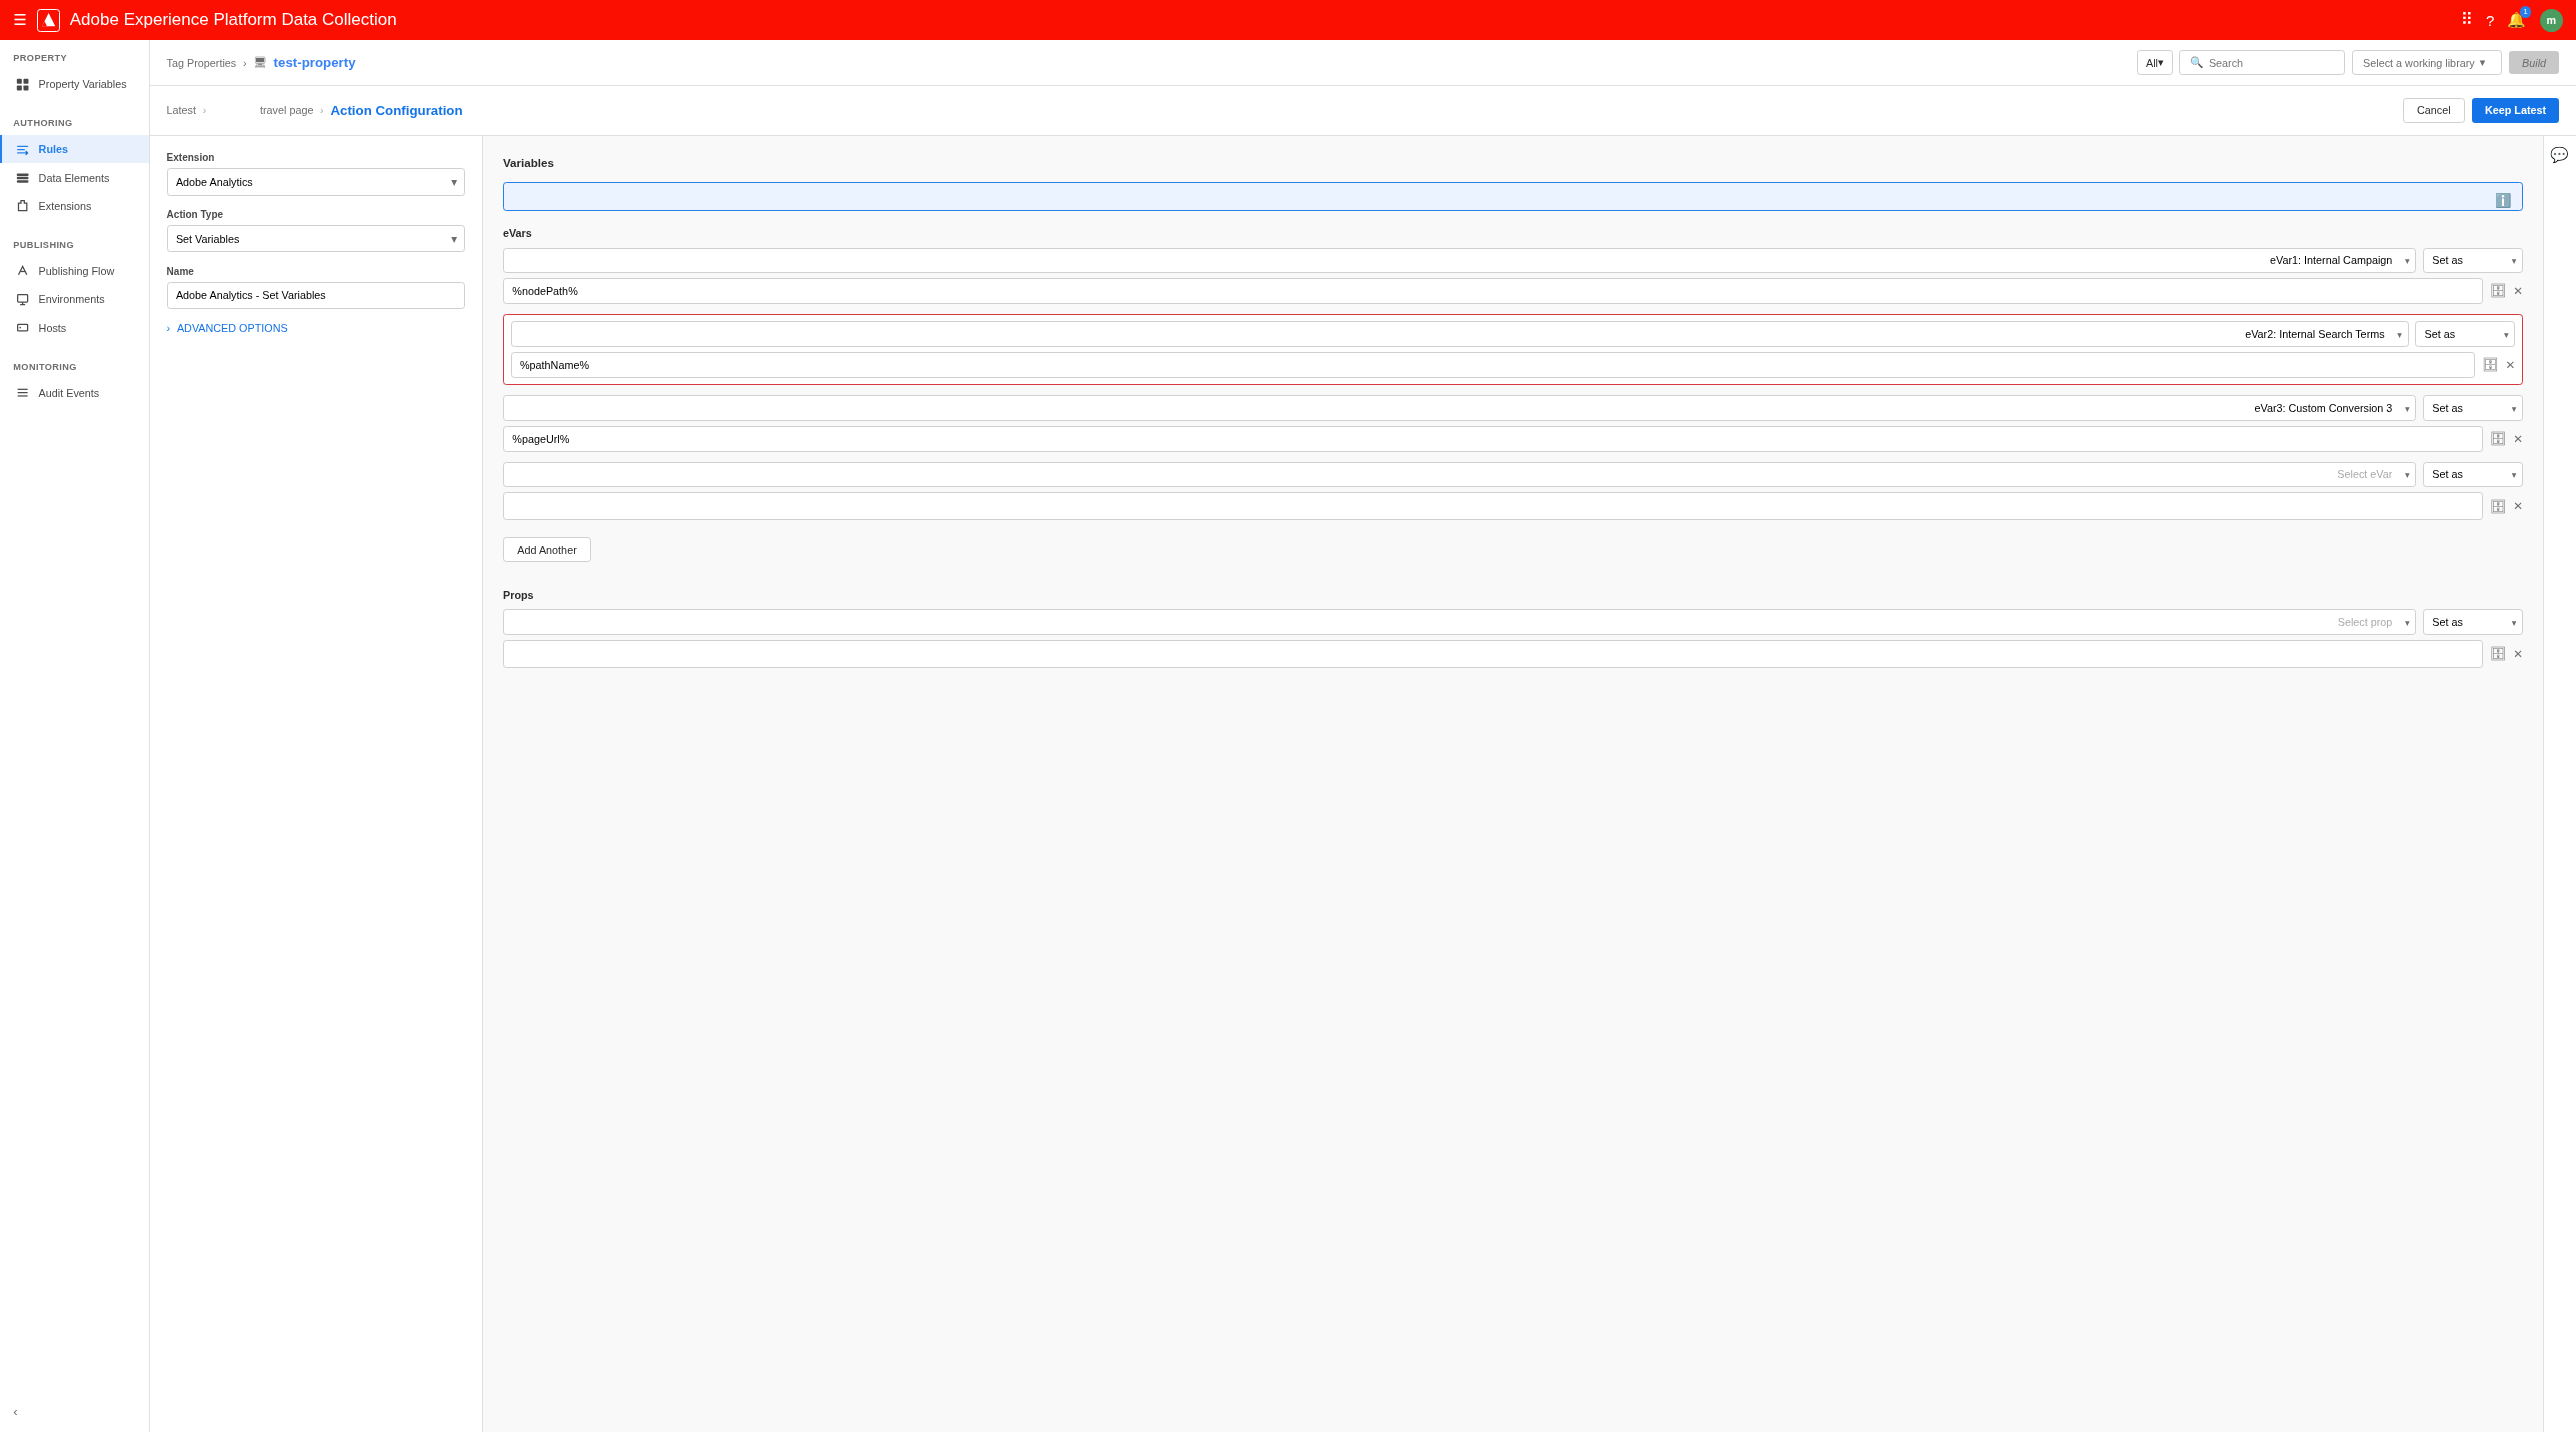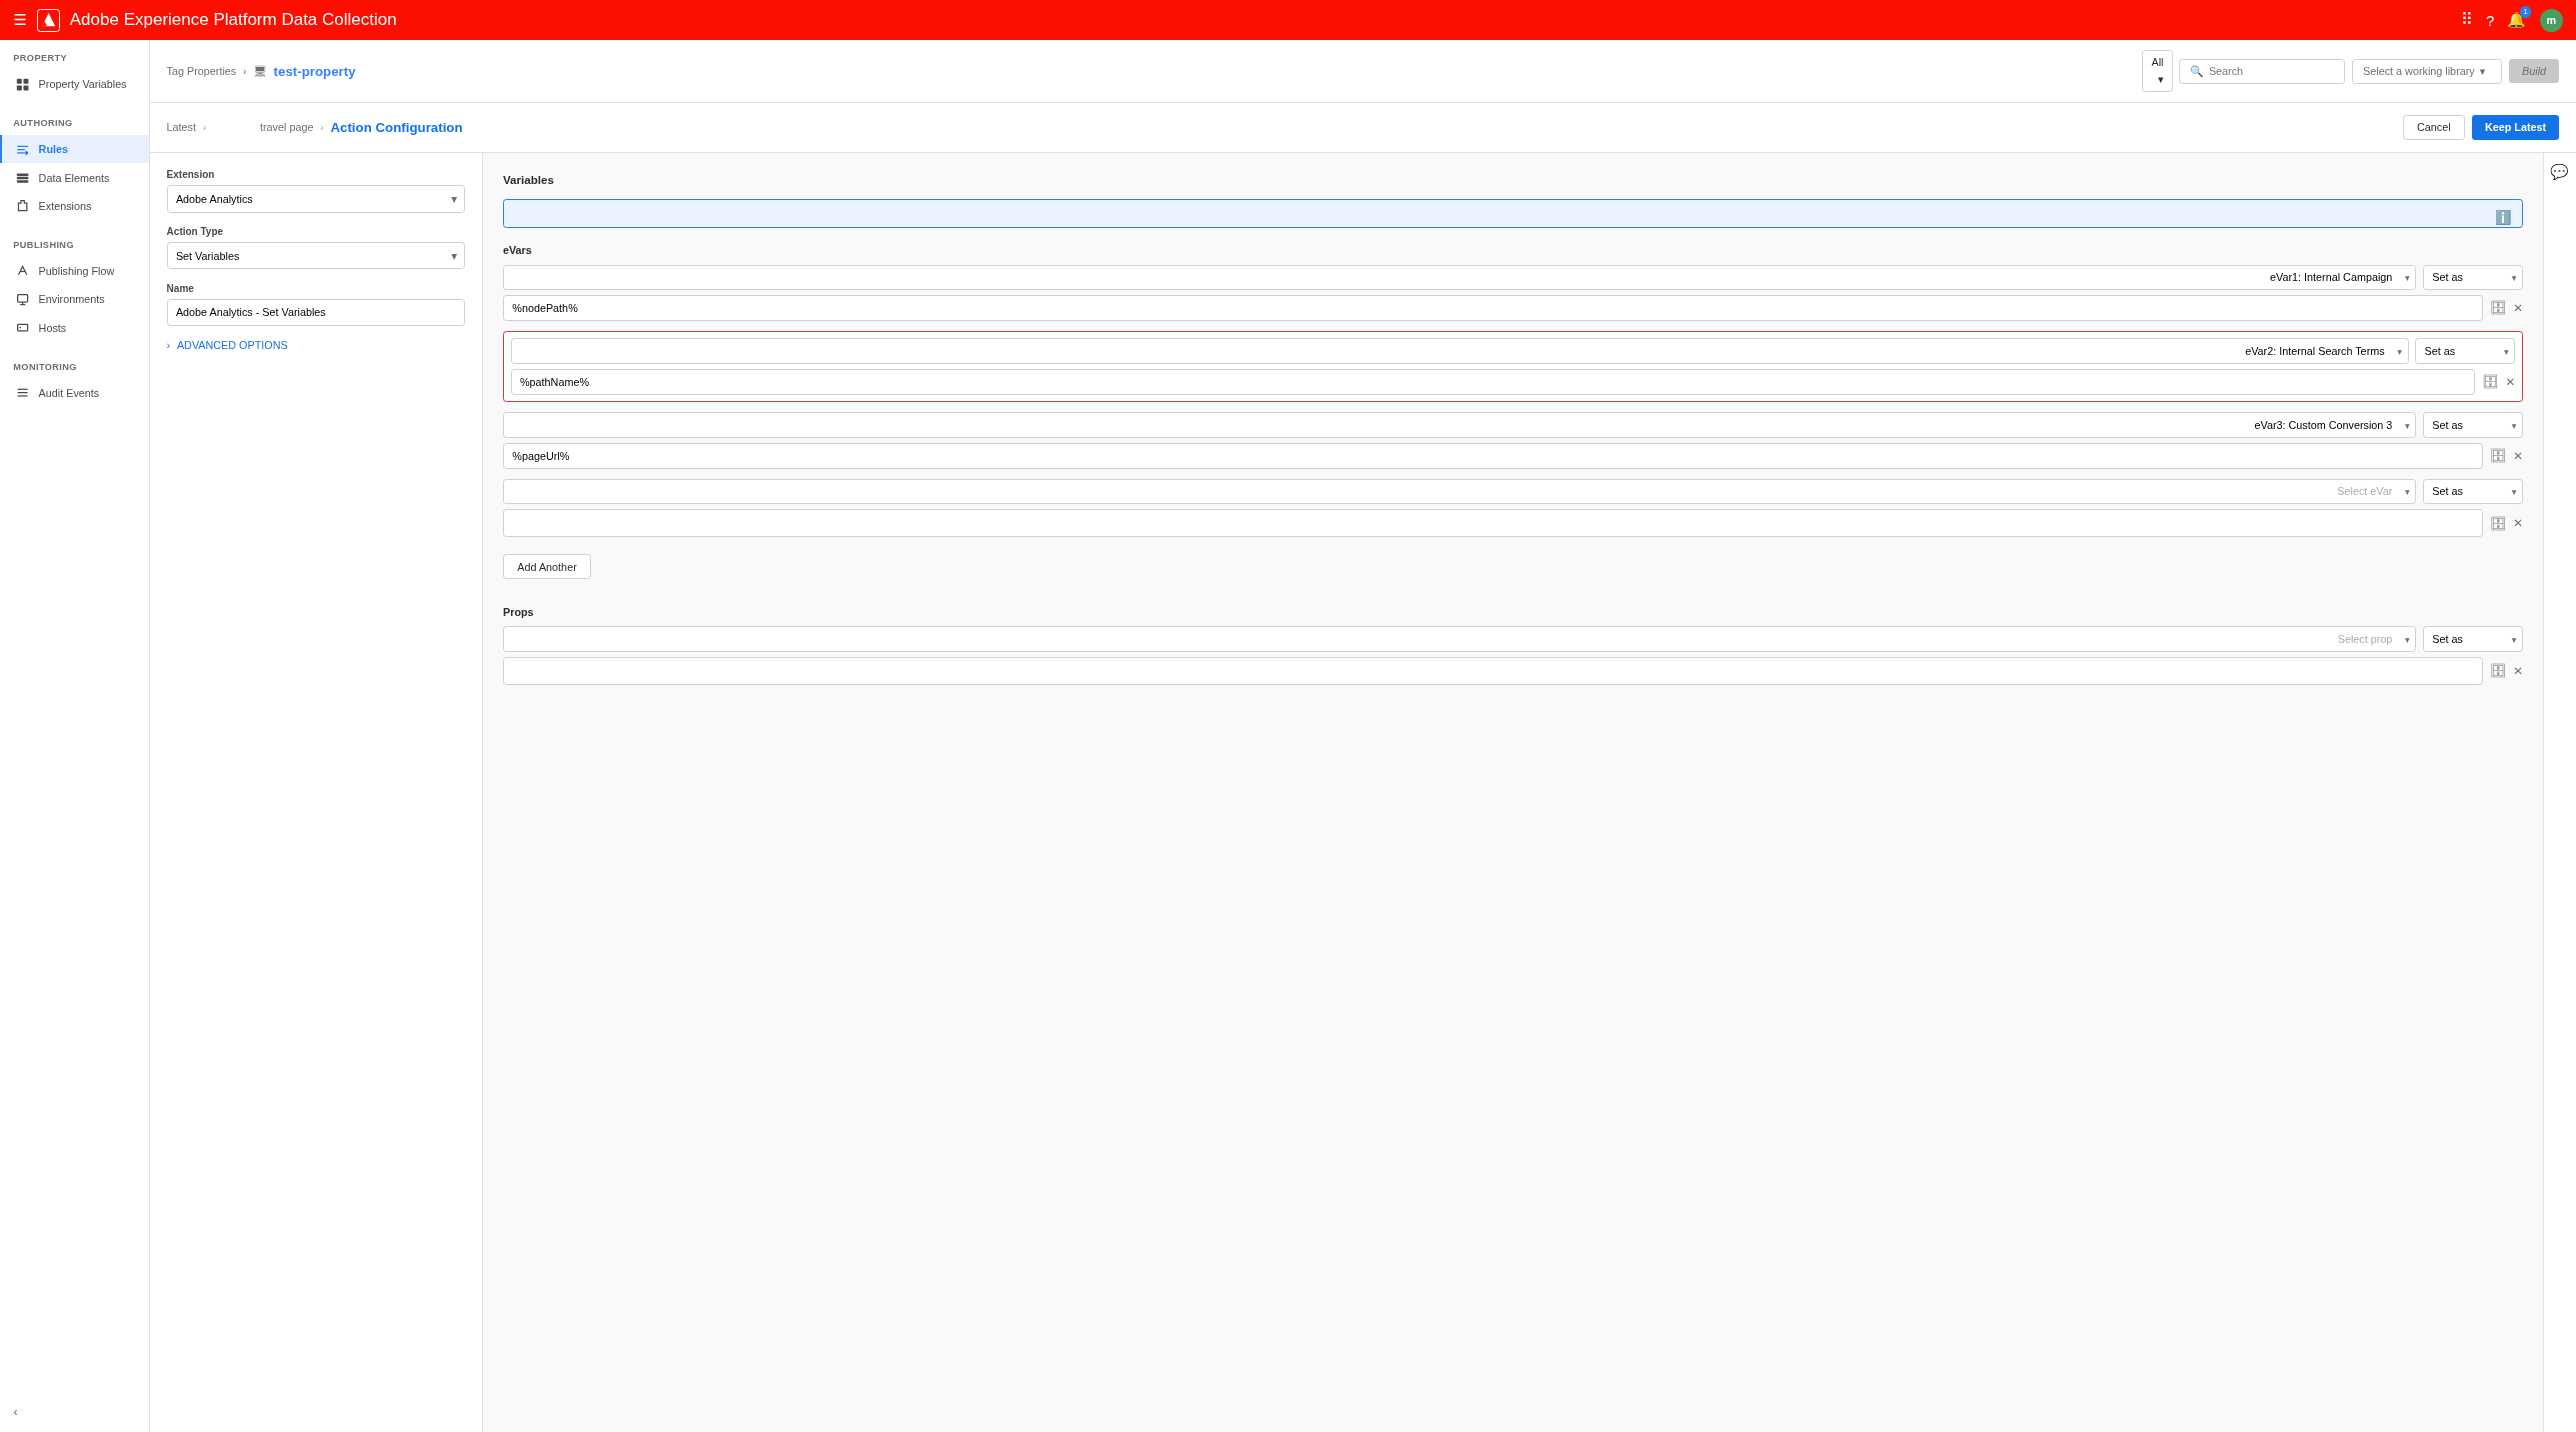--- a/index.html
+++ b/index.html
@@ -29,21 +29,21 @@
     .sidebar-collapse { padding: 13.3px; cursor: pointer; color: #6e6e6e; font-size: 13.3px; margin-top: auto; }
 
     
     .content-area { flex: 1; display: flex; flex-direction: column; overflow: hidden; }
 
     
     .sub-header { background: white; border-bottom: 0.8px solid #e0e0e0; padding: 10px 16.6px; display: flex; align-items: center; justify-content: space-between; flex-shrink: 0; }
     .breadcrumb { display: flex; align-items: center; gap: 6.7px; font-size: 10.8px; color: #6e6e6e; }
     .breadcrumb .property-name { font-weight: 700; color: #3b82f6; font-size: 13.3px; }
     .header-controls { display: flex; align-items: center; gap: 6.7px; }
-    .filter-select { border: 0.8px solid #d0d0d0; border-radius: 3.3px; padding: 5px 8.3px; font-size: 10.8px; display: flex; align-items: flex-end; gap: 5px; cursor: pointer; background: white; flex-direction: column; }
+    .filter-select { border: 0.8px solid #d0d0d0; border-radius: 3.3px; padding: 5px 8.3px; font-size: 10.8px; display: flex; align-items: flex-end; cursor: pointer; background: white; }
     .search-box { border: 0.8px solid #d0d0d0; border-radius: 3.3px; padding: 5px 10px; font-size: 10.8px; width: 166px; display: flex; align-items: center; gap: 5px; background: white; }
     .search-box input { border: none; outline: none; flex: 1; font-size: 10.8px; }
     .library-select { border: 0.8px solid #d0d0d0; border-radius: 3.3px; padding: 5px 10px; font-size: 10.8px; display: flex; align-items: center; gap: 5px; cursor: pointer; background: white; min-width: 150px; color: #6e6e6e; }
     .build-btn { background: #c8c8c8; color: #6e6e6e; border: none; border-radius: 3.3px; padding: 5.8px 13.3px; font-size: 10.8px; cursor: pointer; font-style: italic; }
 
     
     .content-body { display: flex; flex: 1; overflow: hidden; }
 
     
     .left-panel { width: 333px; background: white; border-right: 0.8px solid #e0e0e0; flex-shrink: 0; overflow-y: auto; padding: 16.6px; }

